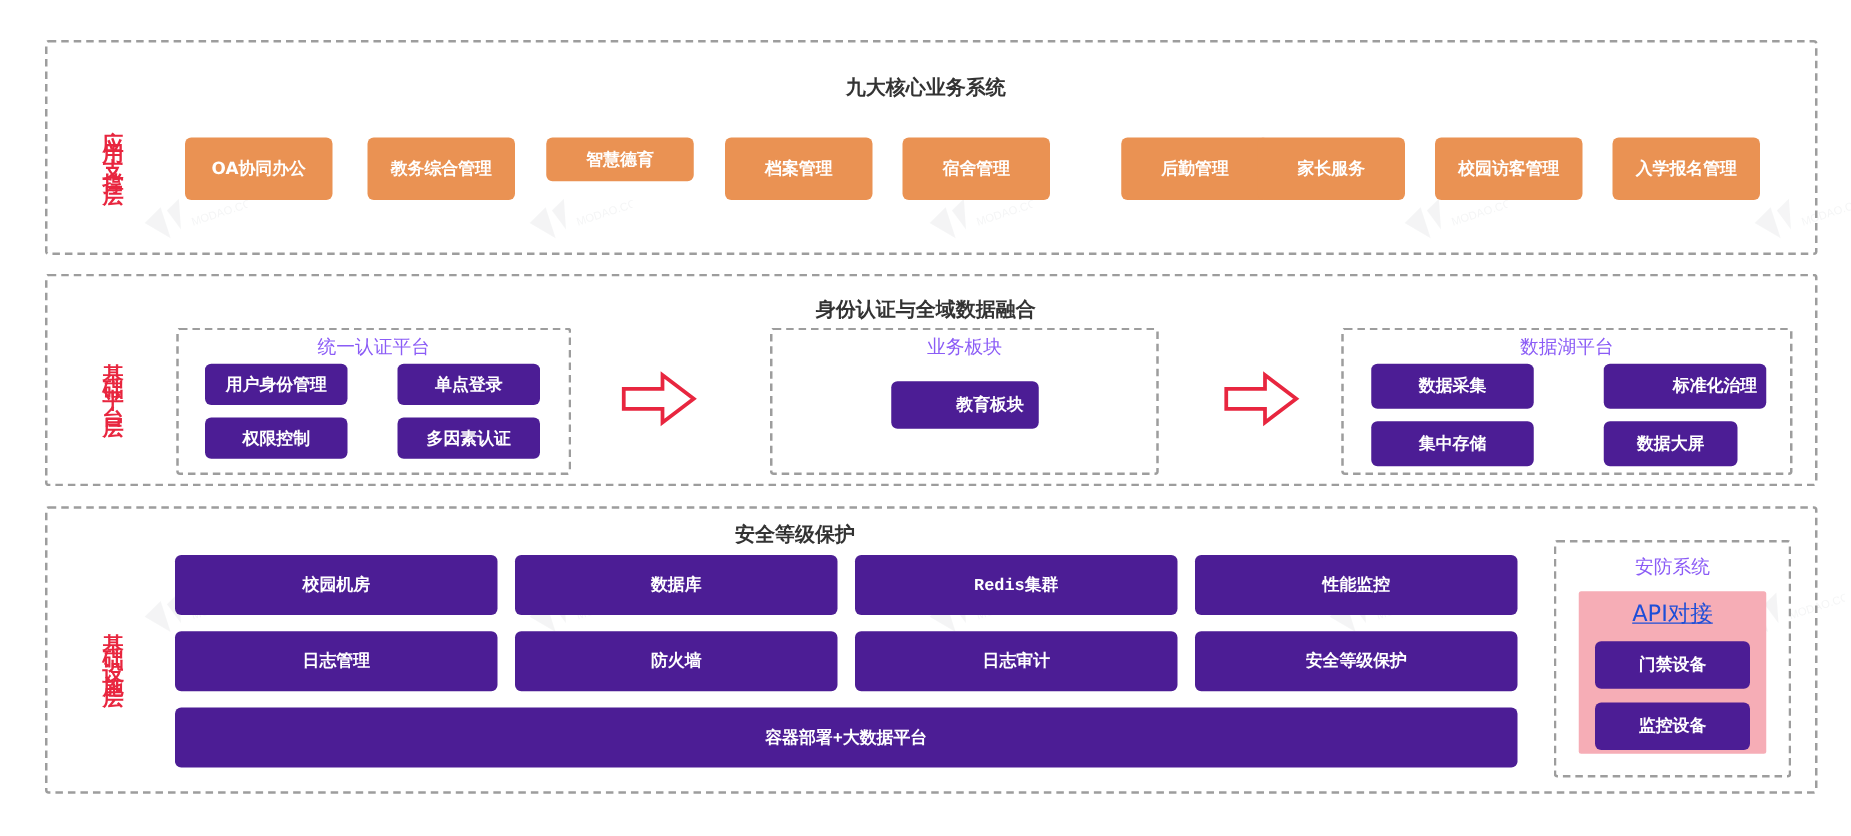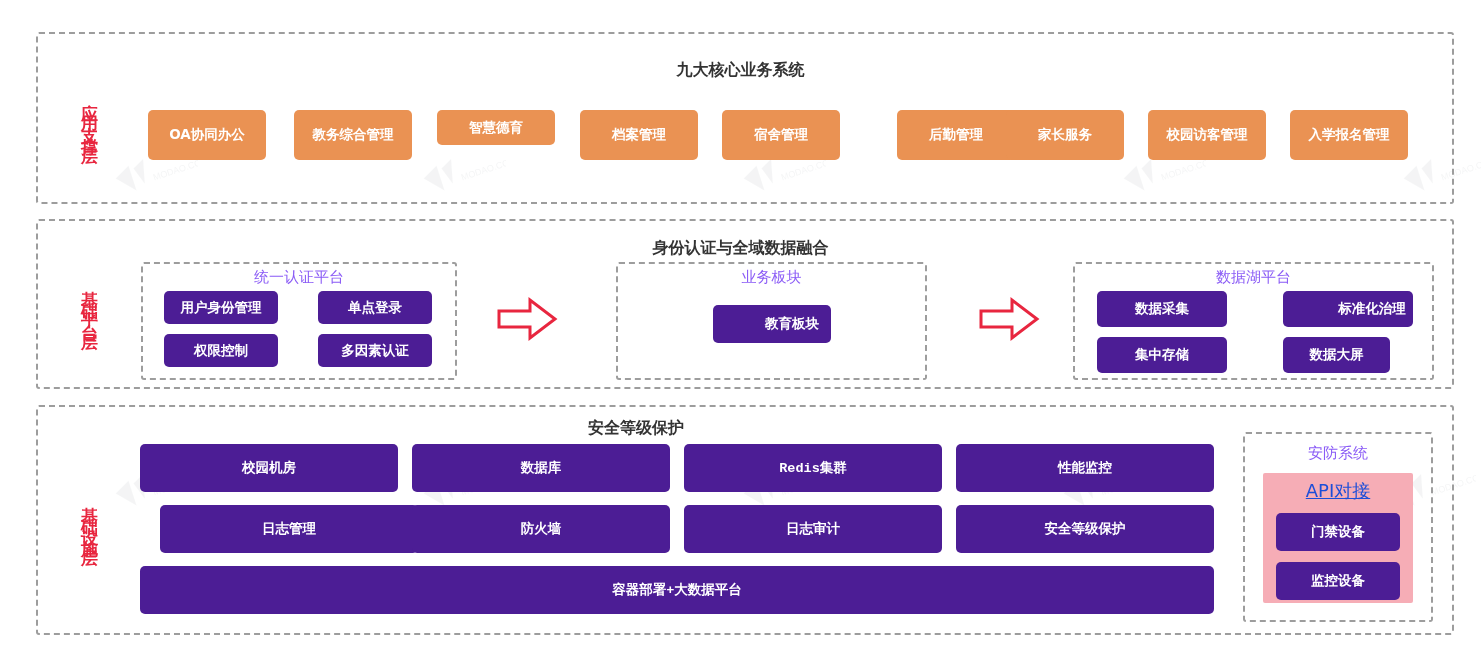--- a/index.html
+++ b/index.html
@@ -250,21 +250,21 @@
 
   <div class="layer-label" style="left:72px; top:440px; width:26px; height:160px;">基础设施层</div>
 
   <div class="section-title" style="left:36px; top:418px; width:1200px; text-align:center;">安全等级保护</div>
 
   <div class="chip red" style="left:140px; top:444px; width:258px; height:48px;">校园机房</div>
   <div class="chip red" style="left:412px; top:444px; width:258px; height:48px;">数据库</div>
   <div class="chip red" style="left:684px; top:444px; width:258px; height:48px;">Redis集群</div>
   <div class="chip red" style="left:956px; top:444px; width:258px; height:48px;">性能监控</div>
 
-  <div class="chip red" style="left:140px; top:505px; width:258px; height:48px;margin-left:20px;">日志管理</div>
+  <div class="chip red" style="left:140px; top:505px; width:258px; height:48px;">日志管理</div>
   <div class="chip red" style="left:412px; top:505px; width:258px; height:48px;">防火墙</div>
   <div class="chip red" style="left:684px; top:505px; width:258px; height:48px;">日志审计</div>
   <div class="chip red" style="left:956px; top:505px; width:258px; height:48px;">安全等级保护</div>
 
   <div class="chip red" style="left:140px; top:566px; width:1074px; height:48px;">容器部署+大数据平台</div>
 
   <div class="panel" style="left:1243px; top:432px; width:190px; height:190px;"></div>
   <div class="panel-title" style="left:1243px; top:444px; width:190px;">安防系统</div>
   <div class="pinkbox" style="left:1263px; top:473px; width:150px; height:130px;"></div>
   <div class="pinkbox-title" style="left:1263px; top:479px; width:150px; text-align:center;">API对接</div>

